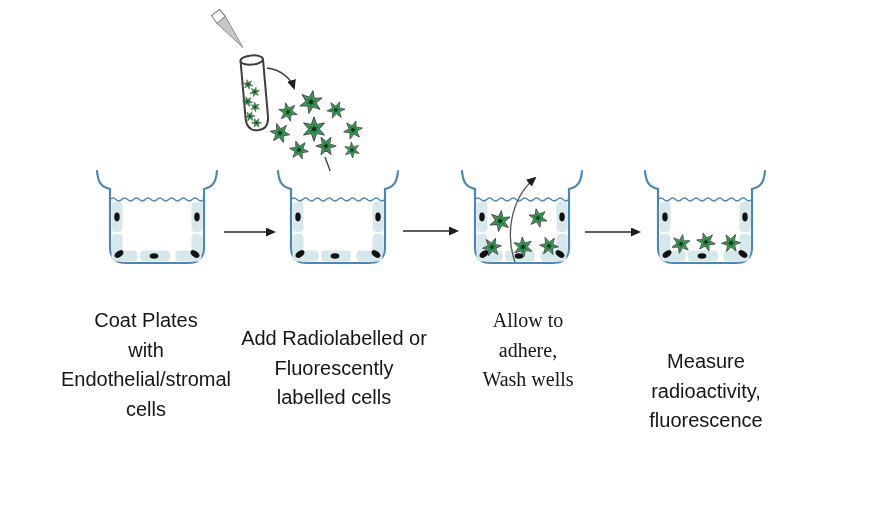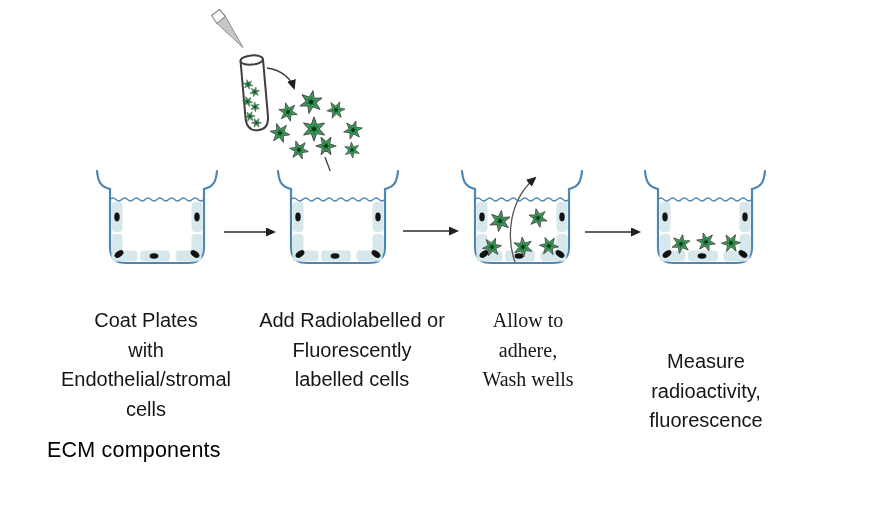--- a/index.html
+++ b/index.html
@@ -6,21 +6,21 @@
   .canvas{
     position:relative;width:815px;height:510px;background:#ffffff;overflow:hidden;
     font-family:"Liberation Sans",sans-serif;
   }
   .diagram-svg{position:absolute;left:0;top:0;}
   .step-label{
     position:absolute;top:306px;text-align:center;
     font-size:20px;line-height:29.5px;color:#161616;white-space:pre-line;
   }
   .step-label.l1{left:36px;width:220px;}
-  .step-label.l2{left:242px;width:220px;}
+  .step-label.l2{left:224px;width:220px;margin-top:18px;}
   .step-label.l3{left:428px;width:200px;font-family:Liberation Serif, serif;}
   .step-label.l4{left:606px;width:200px;margin-top:41px;}
   .footer-label{
     position:absolute;left:47px;top:438px;font-size:21.5px;color:#000;letter-spacing:0.2px;
   }
 </style>
 </head>
 <body>
 
 <div class="canvas">
@@ -125,15 +125,14 @@
   <div class="step-label l2">Add Radiolabelled or
 Fluorescently
 labelled cells</div>
   <div class="step-label l3">Allow to
 adhere,
 Wash wells</div>
   <div class="step-label l4">Measure
 radioactivity,
 fluorescence</div>
 
-  <div class="footer-label">ECM components</div>
 
 </div>
 
 </body></html>

